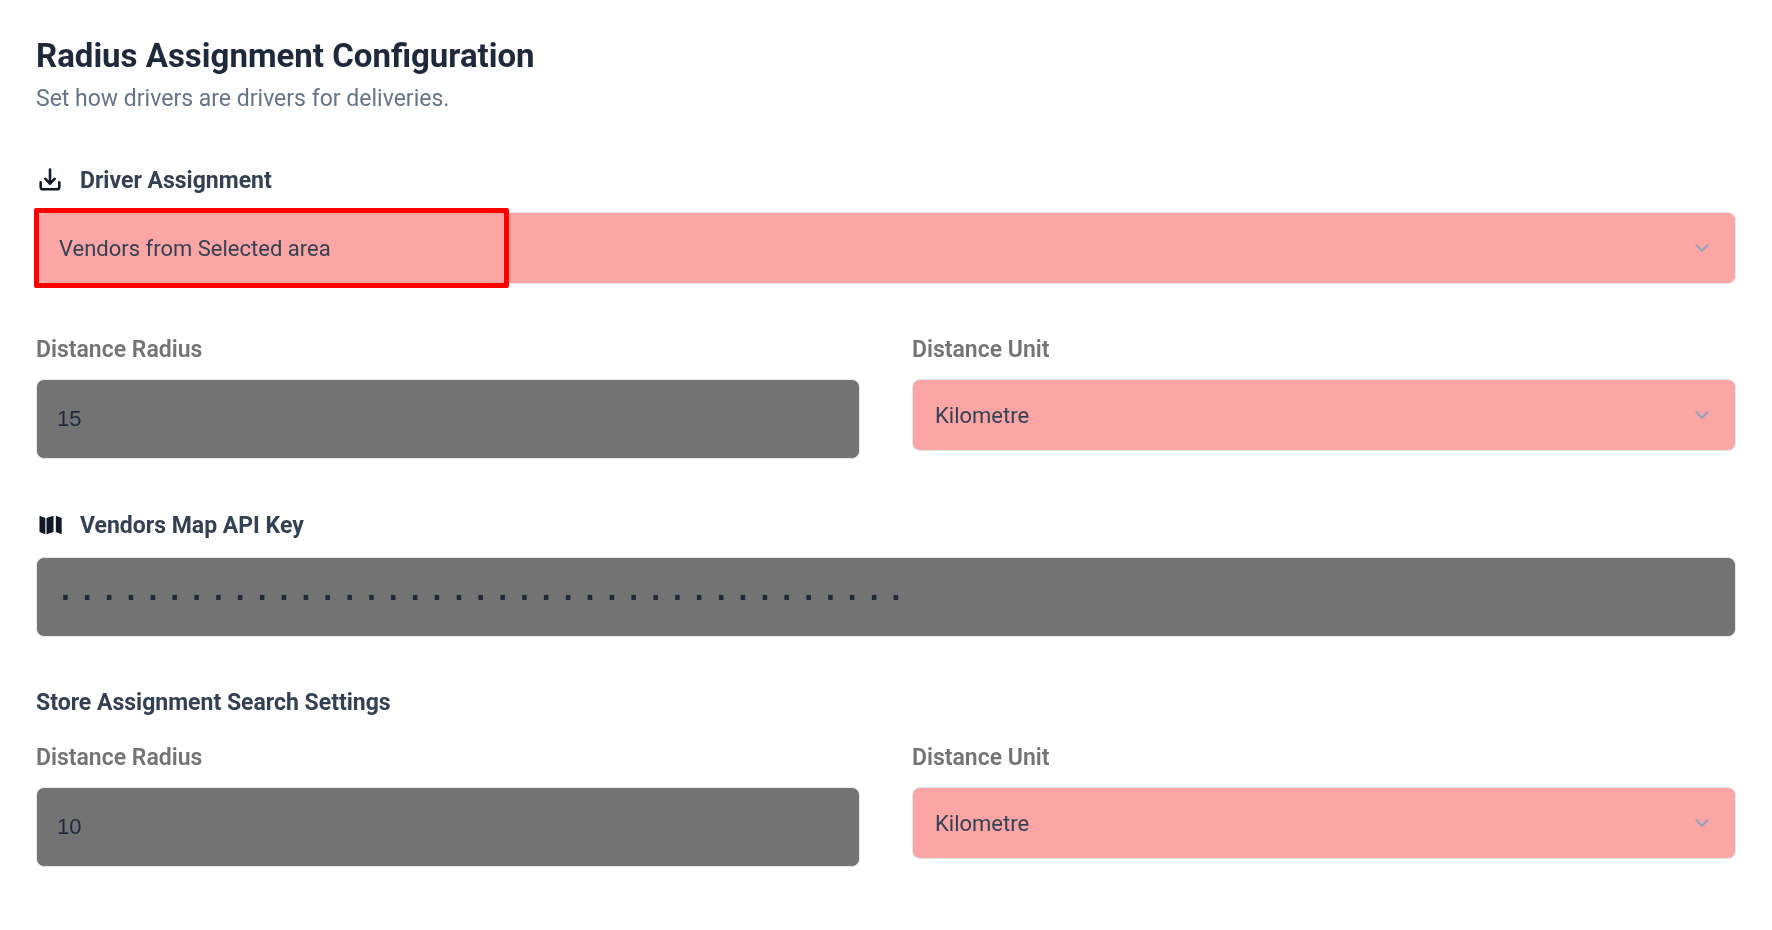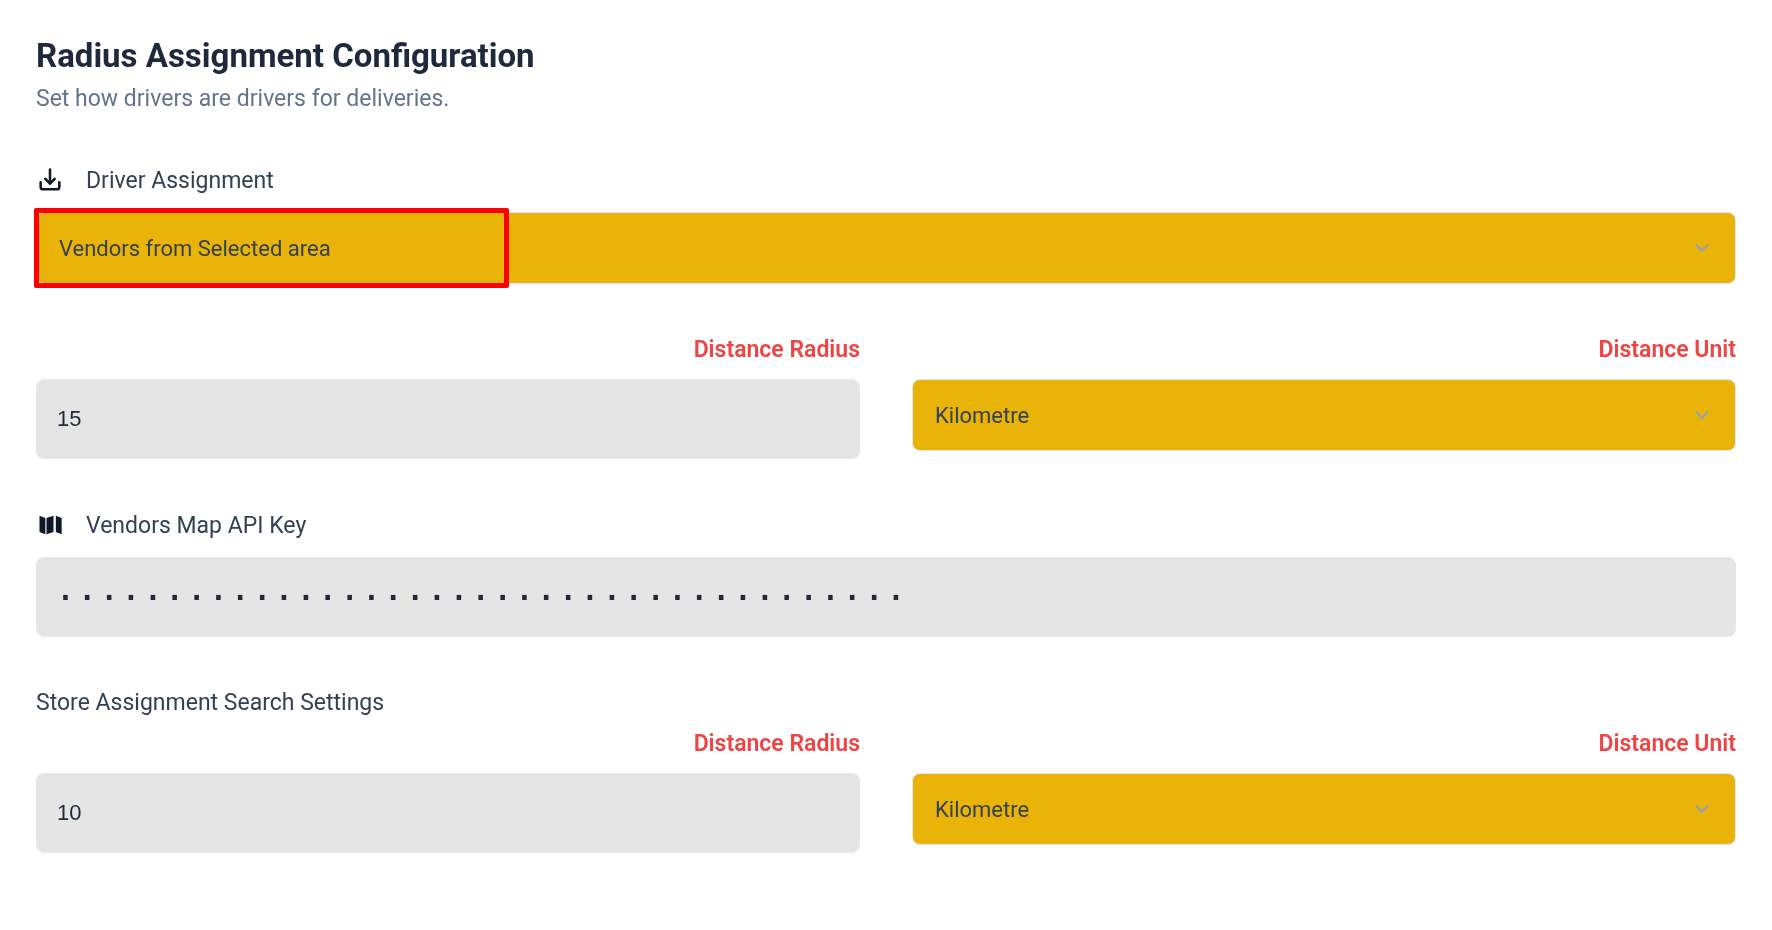--- a/index.html
+++ b/index.html
@@ -17,55 +17,54 @@
     margin-bottom: 10px;
   }
   .page-subtitle {
     font-size: 23px;
     color: #64748b;
     margin-bottom: 54px;
   }
   .section-label {
     display: flex;
     align-items: center;
-    gap: 22px;
-    font-size: 23px;
-    font-weight: 400;
+    gap: 16px;
+    font-size: 23px;
+    font-weight: 700;
     color: #334155;
     margin-bottom: 18px;
   }
   .field-label {
     font-size: 23px;
     font-weight: 600;
-    color: #ef4444;
+    color: #737373;
     margin-bottom: 16px;
-    text-align: right;
   }
   .subsection-title {
     font-size: 23px;
-    font-weight: 400;
+    font-weight: 700;
     color: #334155;
-    margin-bottom: 14px;
+    margin-bottom: 28px;
   }
   .icon-wrap {
     display: inline-flex;
     align-items: center;
     justify-content: center;
     width: 28px;
     height: 28px;
     color: #111827;
   }
   .icon-wrap svg { width: 100%; height: 100%; }
 
   .select {
     position: relative;
     width: 100%;
     border: 1px solid #e2e8f0;
     border-radius: 8px;
-    background: #eab308;
+    background: #fca5a5;
     height: 72px;
     display: flex;
     align-items: center;
     padding: 0 60px 0 22px;
     font-size: 22px;
     color: #334155;
     cursor: pointer;
   }
   .select .chevron {
     position: absolute;
@@ -75,21 +74,21 @@
     width: 22px;
     height: 22px;
     color: #94a3b8;
   }
   .select .chevron svg { width: 100%; height: 100%; }
 
   .input-text {
     width: 100%;
     border: 1px solid #e2e8f0;
     border-radius: 8px;
-    background: #e5e5e5;
+    background: #737373;
     height: 80px;
     padding: 0 20px;
     font-size: 22px;
     color: #1e293b;
     outline: none;
   }
   .input-text::placeholder { color: #64748b; }
 
   .highlight-box {
     position: absolute;

